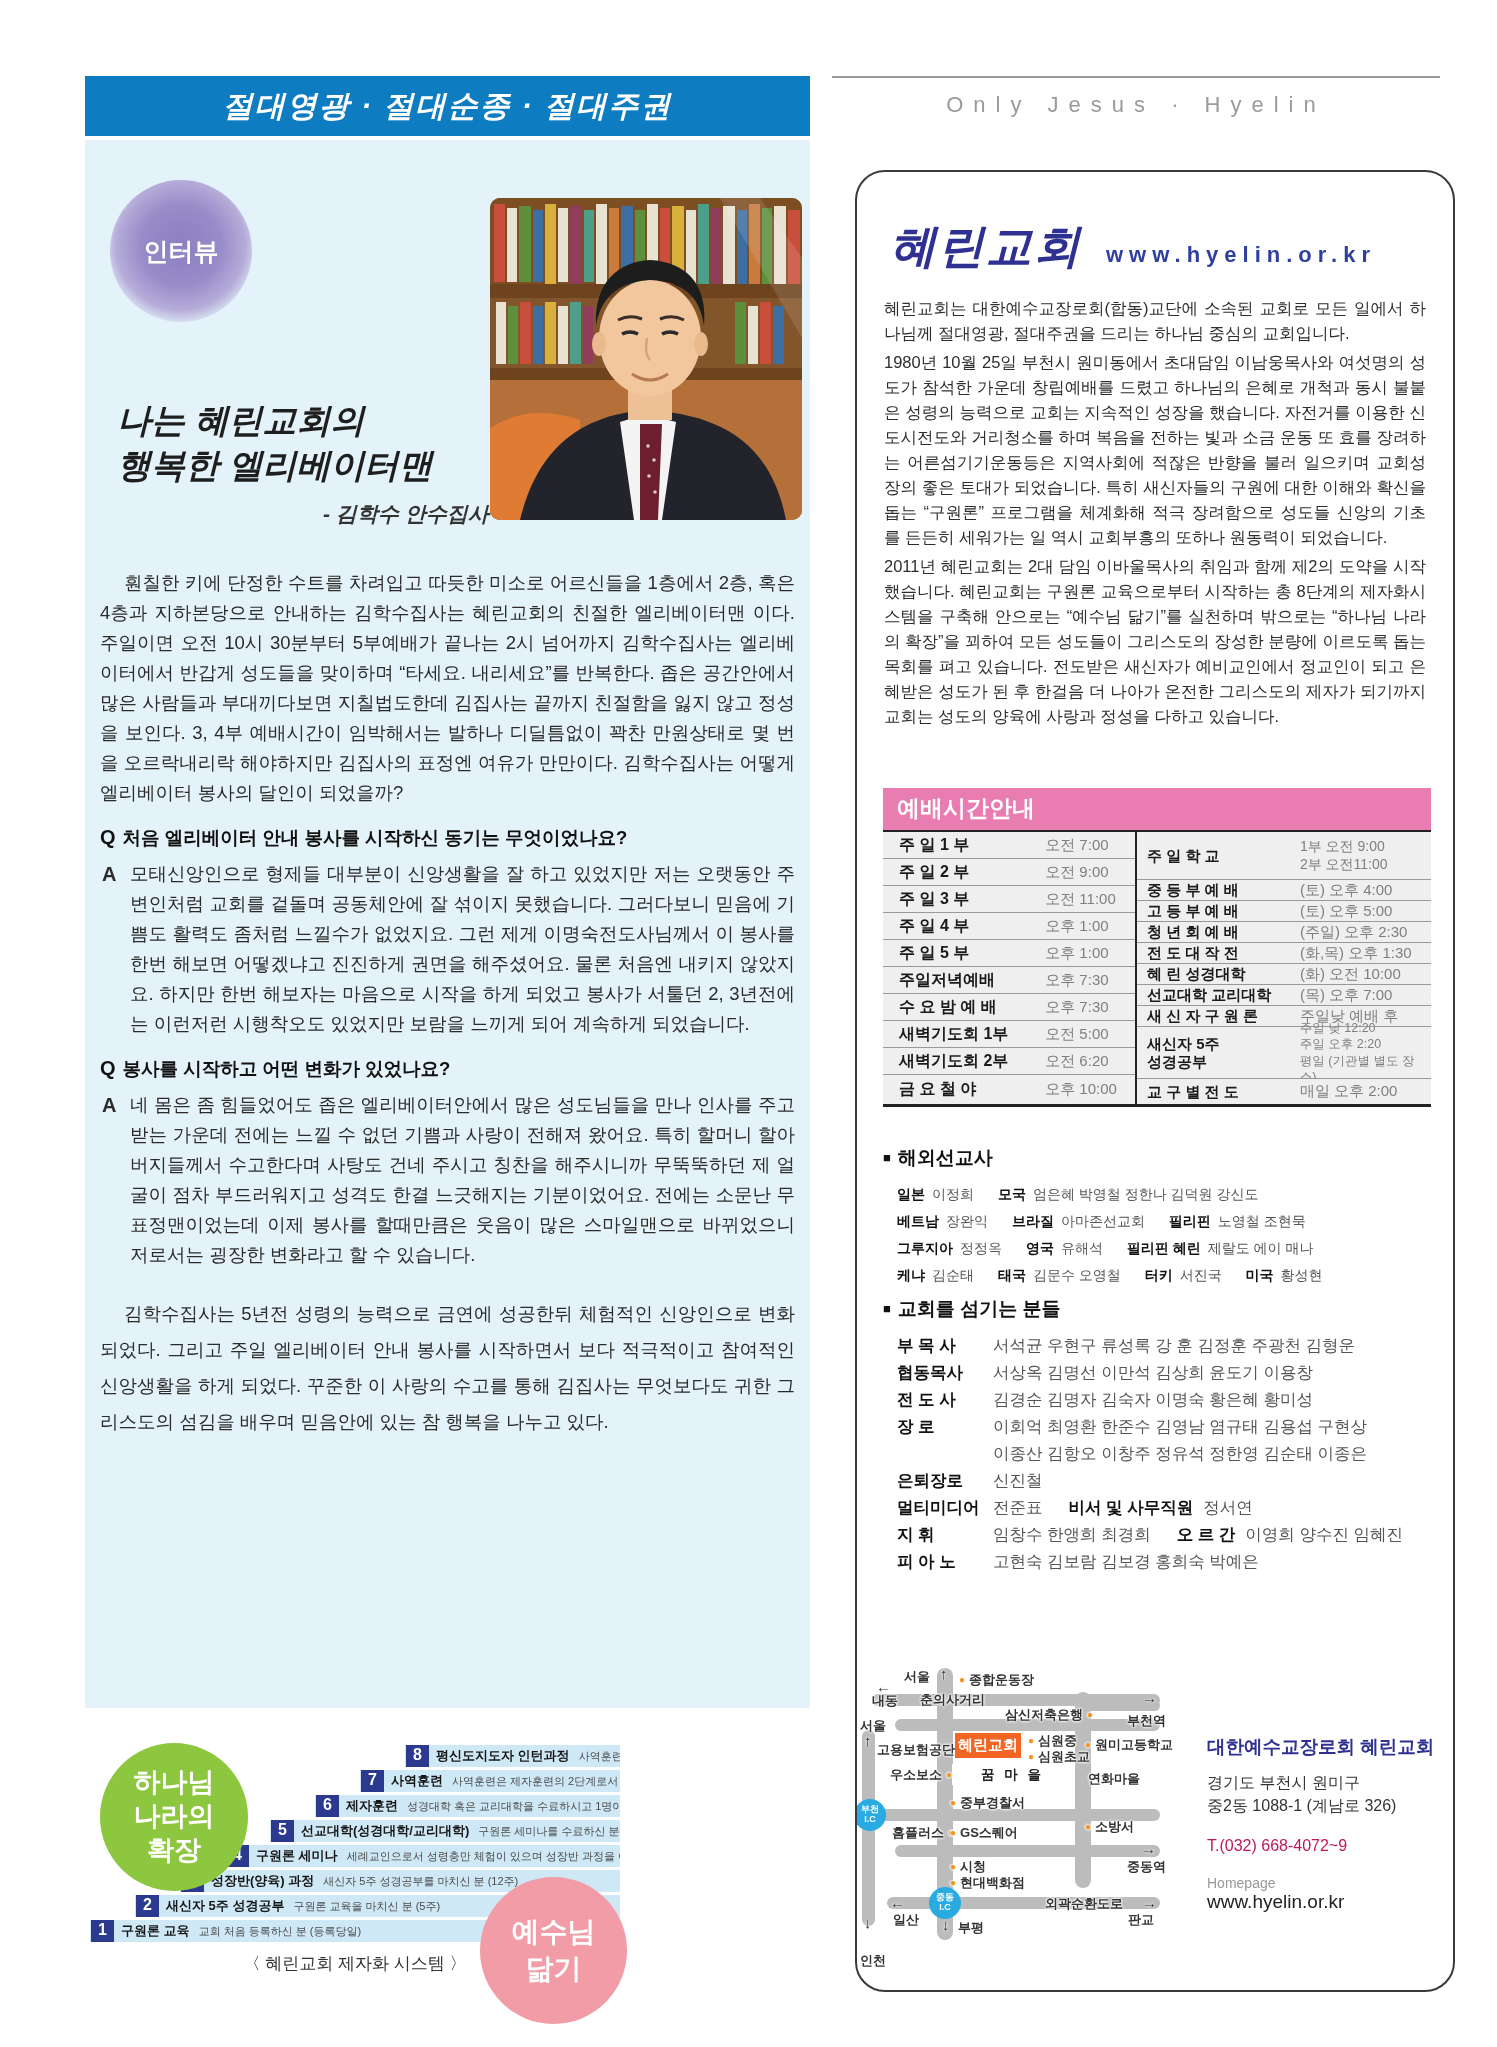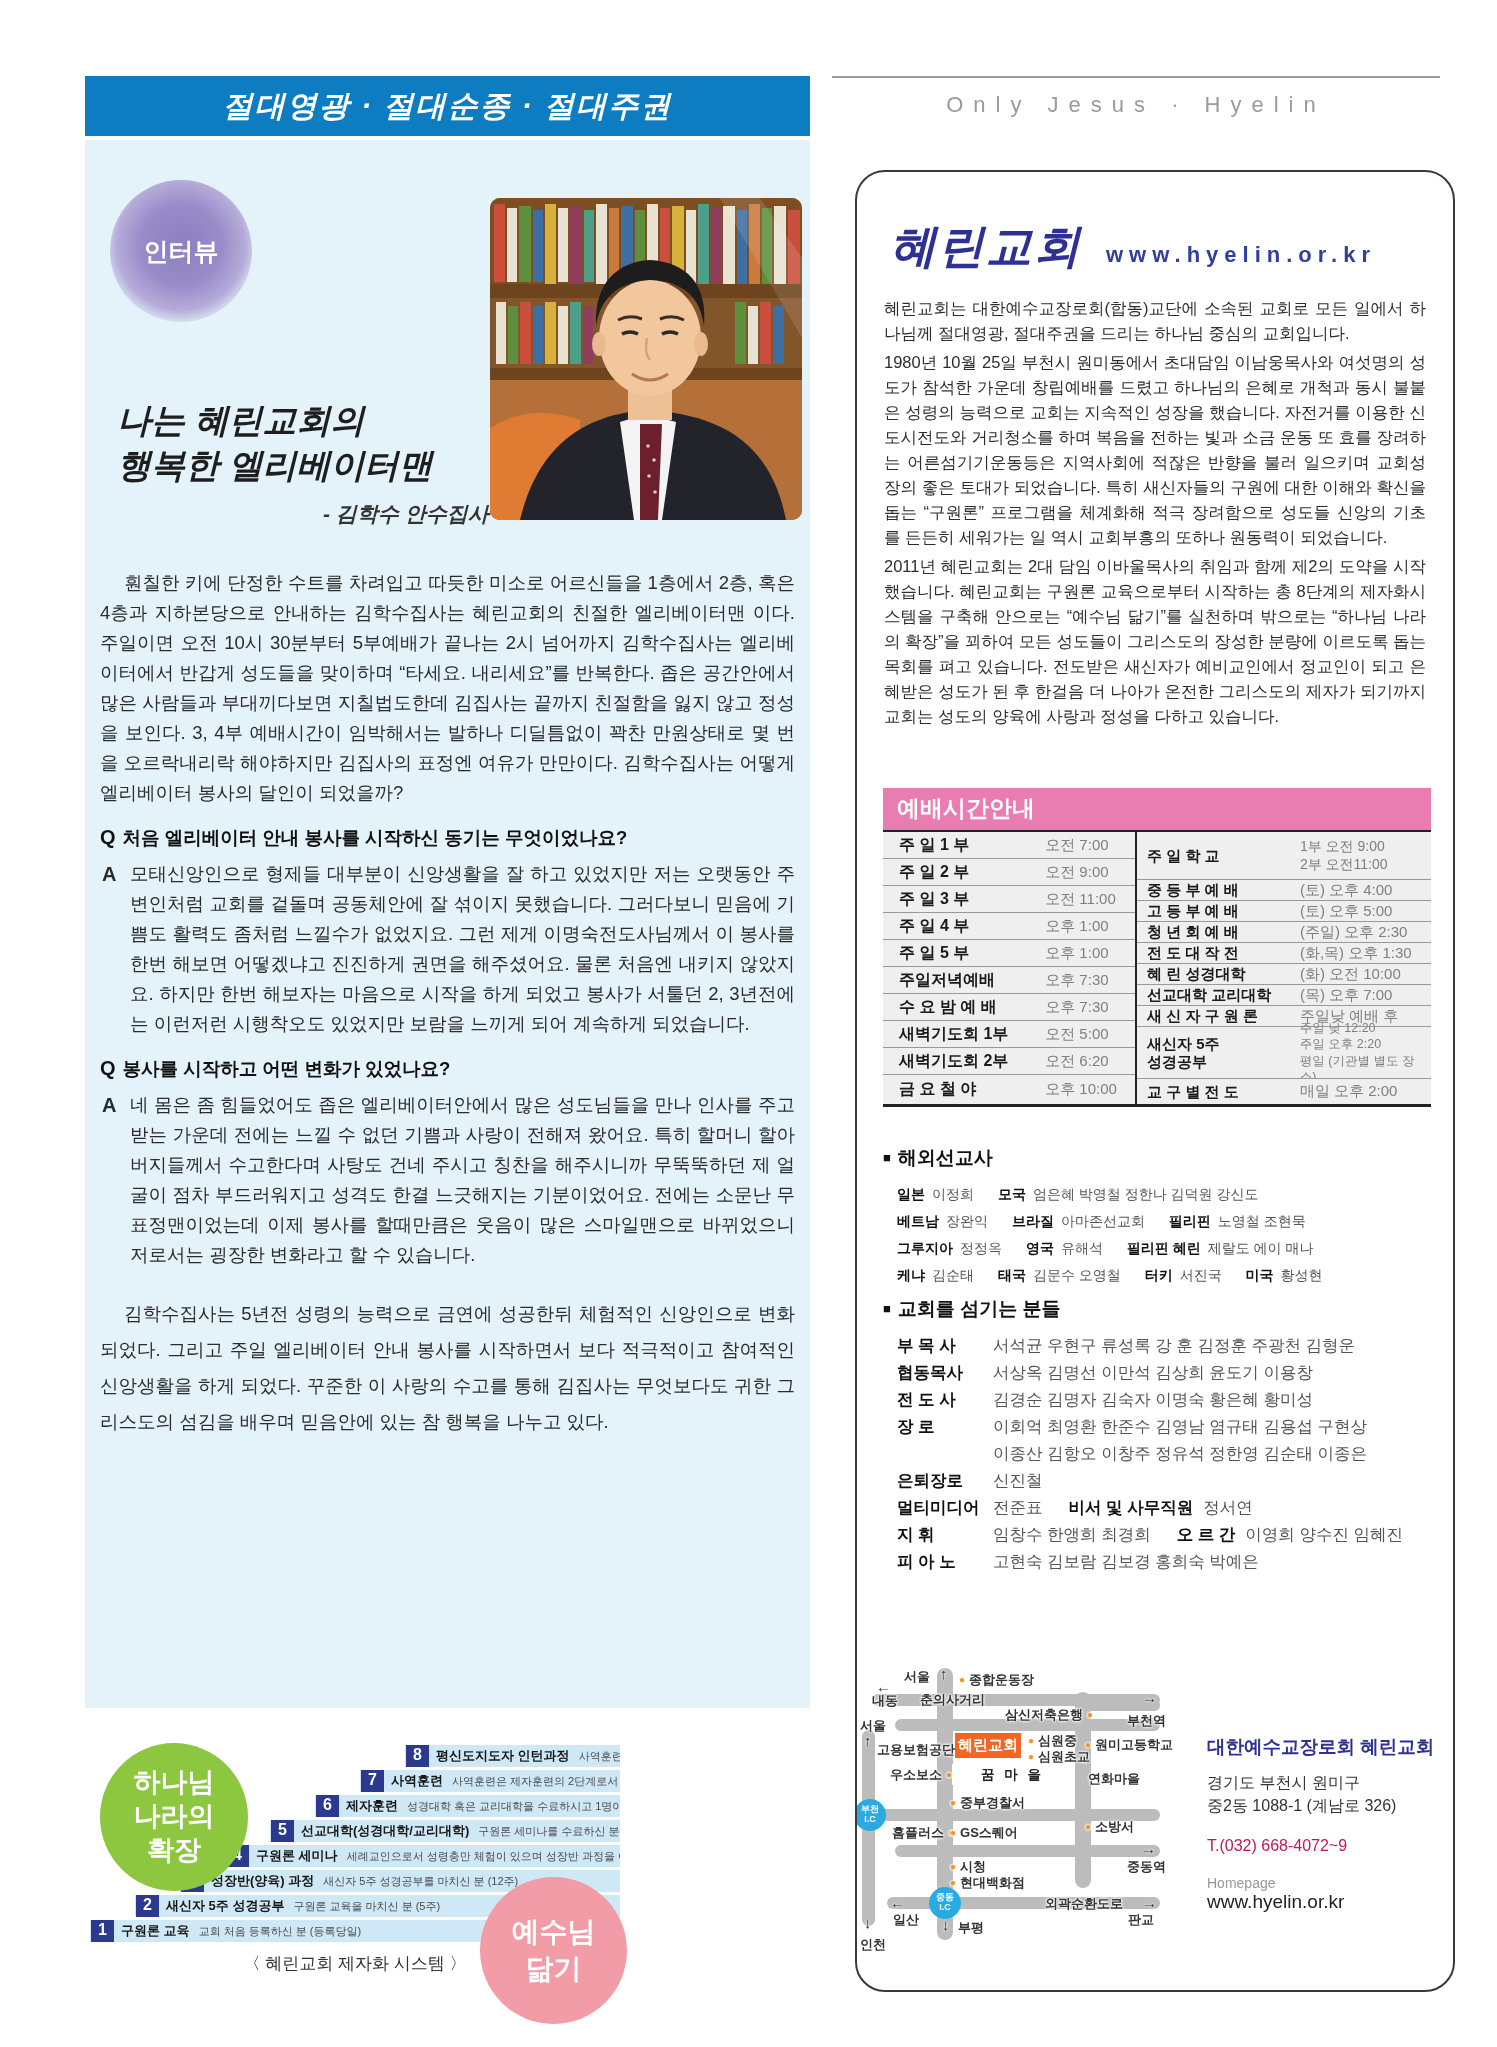--- a/index.html
+++ b/index.html
@@ -446,21 +446,21 @@
       <div class="ic" style="left:69px;top:225px;">중동
 I.C</div>
       <span class="marrow" style="left:30px;top:232px;">←</span>
       <span class="mlbl" style="left:33px;top:249px;"><span>일산</span></span>
       <span class="mlbl" style="left:185px;top:233px;"><span>외곽순환도로</span></span>
       <span class="marrow" style="left:282px;top:232px;">→</span>
       <span class="mlbl" style="left:268px;top:249px;"><span>판교</span></span>
       <span class="marrow" style="left:82px;top:254px;">↓</span>
       <span class="mlbl" style="left:98px;top:257px;"><span>부평</span></span>
       <span class="marrow" style="left:4px;top:252px;">↓</span>
-      <span class="mlbl" style="left:0px;top:274px;"><span>인천</span></span>
+      <span class="mlbl" style="left:0px;top:290px;"><span>인천</span></span>
 
       <div class="addr">
         <div class="aname">대한예수교장로회 혜린교회</div>
         <div class="aline">경기도 부천시 원미구</div>
         <div class="aline">중2동 1088-1 (계남로 326)</div>
         <div class="atel">T.(032) 668-4072~9</div>
         <div class="ahp">Homepage</div>
         <div class="aurl">www.hyelin.or.kr</div>
       </div>
     </div>

